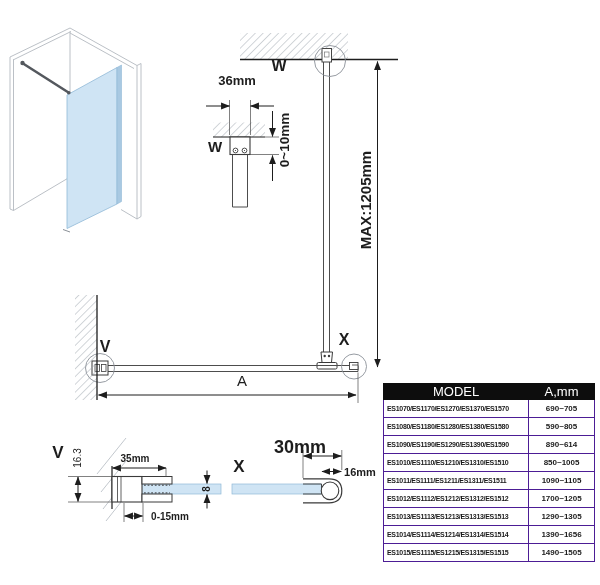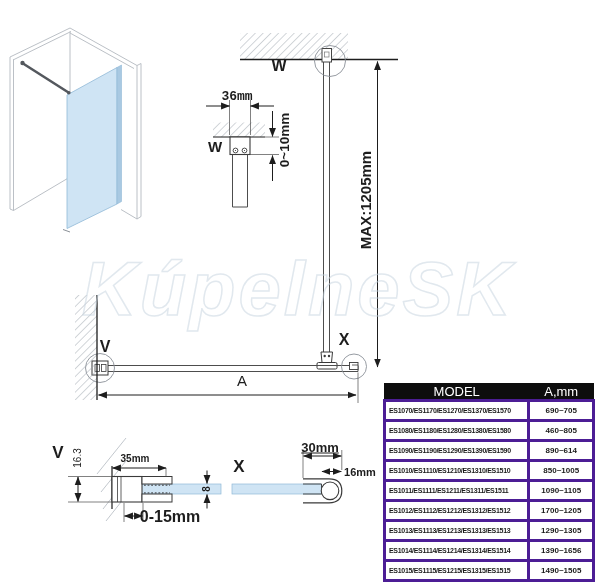--- a/index.html
+++ b/index.html
@@ -11,21 +11,21 @@
   .lbl.v{transform:translate(-50%,-50%) rotate(-90deg);}
   .b{font-weight:bold;}
   .watermark{position:absolute;left:298px;top:288px;transform:translate(-50%,-50%);
              font-size:76px;font-style:italic;font-weight:bold;letter-spacing:3px;
              color:transparent;-webkit-text-stroke:1.5px rgba(201,213,224,0.55);
              pointer-events:none;z-index:3;}
   .spec-table{position:absolute;left:383px;top:383px;width:212px;border-collapse:collapse;
               z-index:4;background:#fff;border:1.5px solid #1a1a1a;}
   .spec-table th{background:#0d0d0d;color:#fff;font-size:13px;font-weight:normal;
                  height:14px;border:1px solid #0d0d0d;padding:0;}
-  .spec-table td{border:3px solid #4c1d95;height:17px;padding:0;color:#1a1a1a;}
+  .spec-table td{border:1px solid #4c1d95;height:17px;padding:0;color:#1a1a1a;}
   .spec-table td.model{font-size:7px;font-weight:bold;letter-spacing:-0.3px;
                        padding-left:3px;width:142px;}
   .spec-table td.amm{font-size:8px;font-weight:bold;text-align:center;width:66px;}
 </style>
 </head>
 <body>
 
 <div class="canvas">
 
 <svg width="600" height="585" viewBox="0 0 600 585">
@@ -145,54 +145,53 @@
     <path d="M303,484 L321.5,484 M303,494 L321.5,494 M321.5,484 L321.5,494" fill="none" stroke="#3a3a3a" stroke-width="0.9"></path>
     <circle cx="330" cy="490.8" r="8.8" fill="#fff" stroke="#3a3a3a" stroke-width="1.1"></circle>
     <line x1="207" y1="470.5" x2="207" y2="483.5" stroke="#1d1d1d" stroke-width="1" marker-end="url(#arr)"></line>
     <line x1="207" y1="508.5" x2="207" y2="494.5" stroke="#1d1d1d" stroke-width="1" marker-end="url(#arr)"></line>
     <path d="M303,450 L303,478 M341.8,450 L341.8,470" stroke="#4a4a4a" stroke-width="0.7" fill="none"></path>
     <line x1="303.5" y1="456" x2="341.3" y2="456" stroke="#1d1d1d" stroke-width="1" marker-start="url(#arr)" marker-end="url(#arr)"></line>
     <line x1="322" y1="471.5" x2="341.3" y2="471.5" stroke="#1d1d1d" stroke-width="1" marker-start="url(#arr)" marker-end="url(#arr)"></line>
   </g>
 </svg>
 
-<div class="watermark">KúpelneSK</div>
 
 <div class="lbl b" style="left:279px;top:66px;font-size:16px;">W</div>
-<div class="lbl b" style="left:237px;top:96px;font-size:13px;font-family:Liberation Mono, monospace;">36mm</div>
+<div class="lbl b" style="left:237px;top:80px;font-size:13px;">36mm</div>
 <div class="lbl b v" style="left:285px;top:140px;font-size:13.5px;">0~10mm</div>
 <div class="lbl b" style="left:215px;top:146px;font-size:15px;">W</div>
 <div class="lbl b v" style="left:365px;top:200px;font-size:15px;">MAX:1205mm</div>
 <div class="lbl b" style="left:105px;top:347px;font-size:16px;">V</div>
 <div class="lbl b" style="left:344px;top:340px;font-size:16px;">X</div>
 <div class="lbl" style="left:242px;top:380px;font-size:15px;">A</div>
 <div class="lbl b" style="left:58px;top:452px;font-size:17px;">V</div>
 <div class="lbl v" style="left:78px;top:458px;font-size:10px;">16.3</div>
 <div class="lbl b" style="left:135px;top:459px;font-size:10px;">35mm</div>
-<div class="lbl b" style="left:170px;top:517px;font-size:16px;">0-15mm</div>
+<div class="lbl b" style="left:170px;top:517px;font-size:10px;">0-15mm</div>
 <div class="lbl b v" style="left:207px;top:489px;font-size:10px;">8</div>
 <div class="lbl b" style="left:239px;top:466px;font-size:17px;">X</div>
-<div class="lbl b" style="left:320px;top:447px;font-size:13px;text-decoration:underline;">30mm</div>
+<div class="lbl b" style="left:300px;top:447px;font-size:18px;">30mm</div>
 <div class="lbl b" style="left:360px;top:472px;font-size:11px;">16mm</div>
 
 <table class="spec-table">
   <thead>
     <tr>
       <th>MODEL</th>
       <th>A,mm</th>
     </tr>
   </thead>
   <tbody>
         <tr>
           <td class="model">ES1070/ES1170/ES1270/ES1370/ES1570</td>
           <td class="amm">690~705</td>
         </tr>
         <tr>
           <td class="model">ES1080/ES1180/ES1280/ES1380/ES1580</td>
-          <td class="amm">460~805</td>
+          <td class="amm">590~805</td>
         </tr>
         <tr>
           <td class="model">ES1090/ES1190/ES1290/ES1390/ES1590</td>
           <td class="amm">890~614</td>
         </tr>
         <tr>
           <td class="model">ES1010/ES1110/ES1210/ES1310/ES1510</td>
           <td class="amm">850~1005</td>
         </tr>
         <tr>

